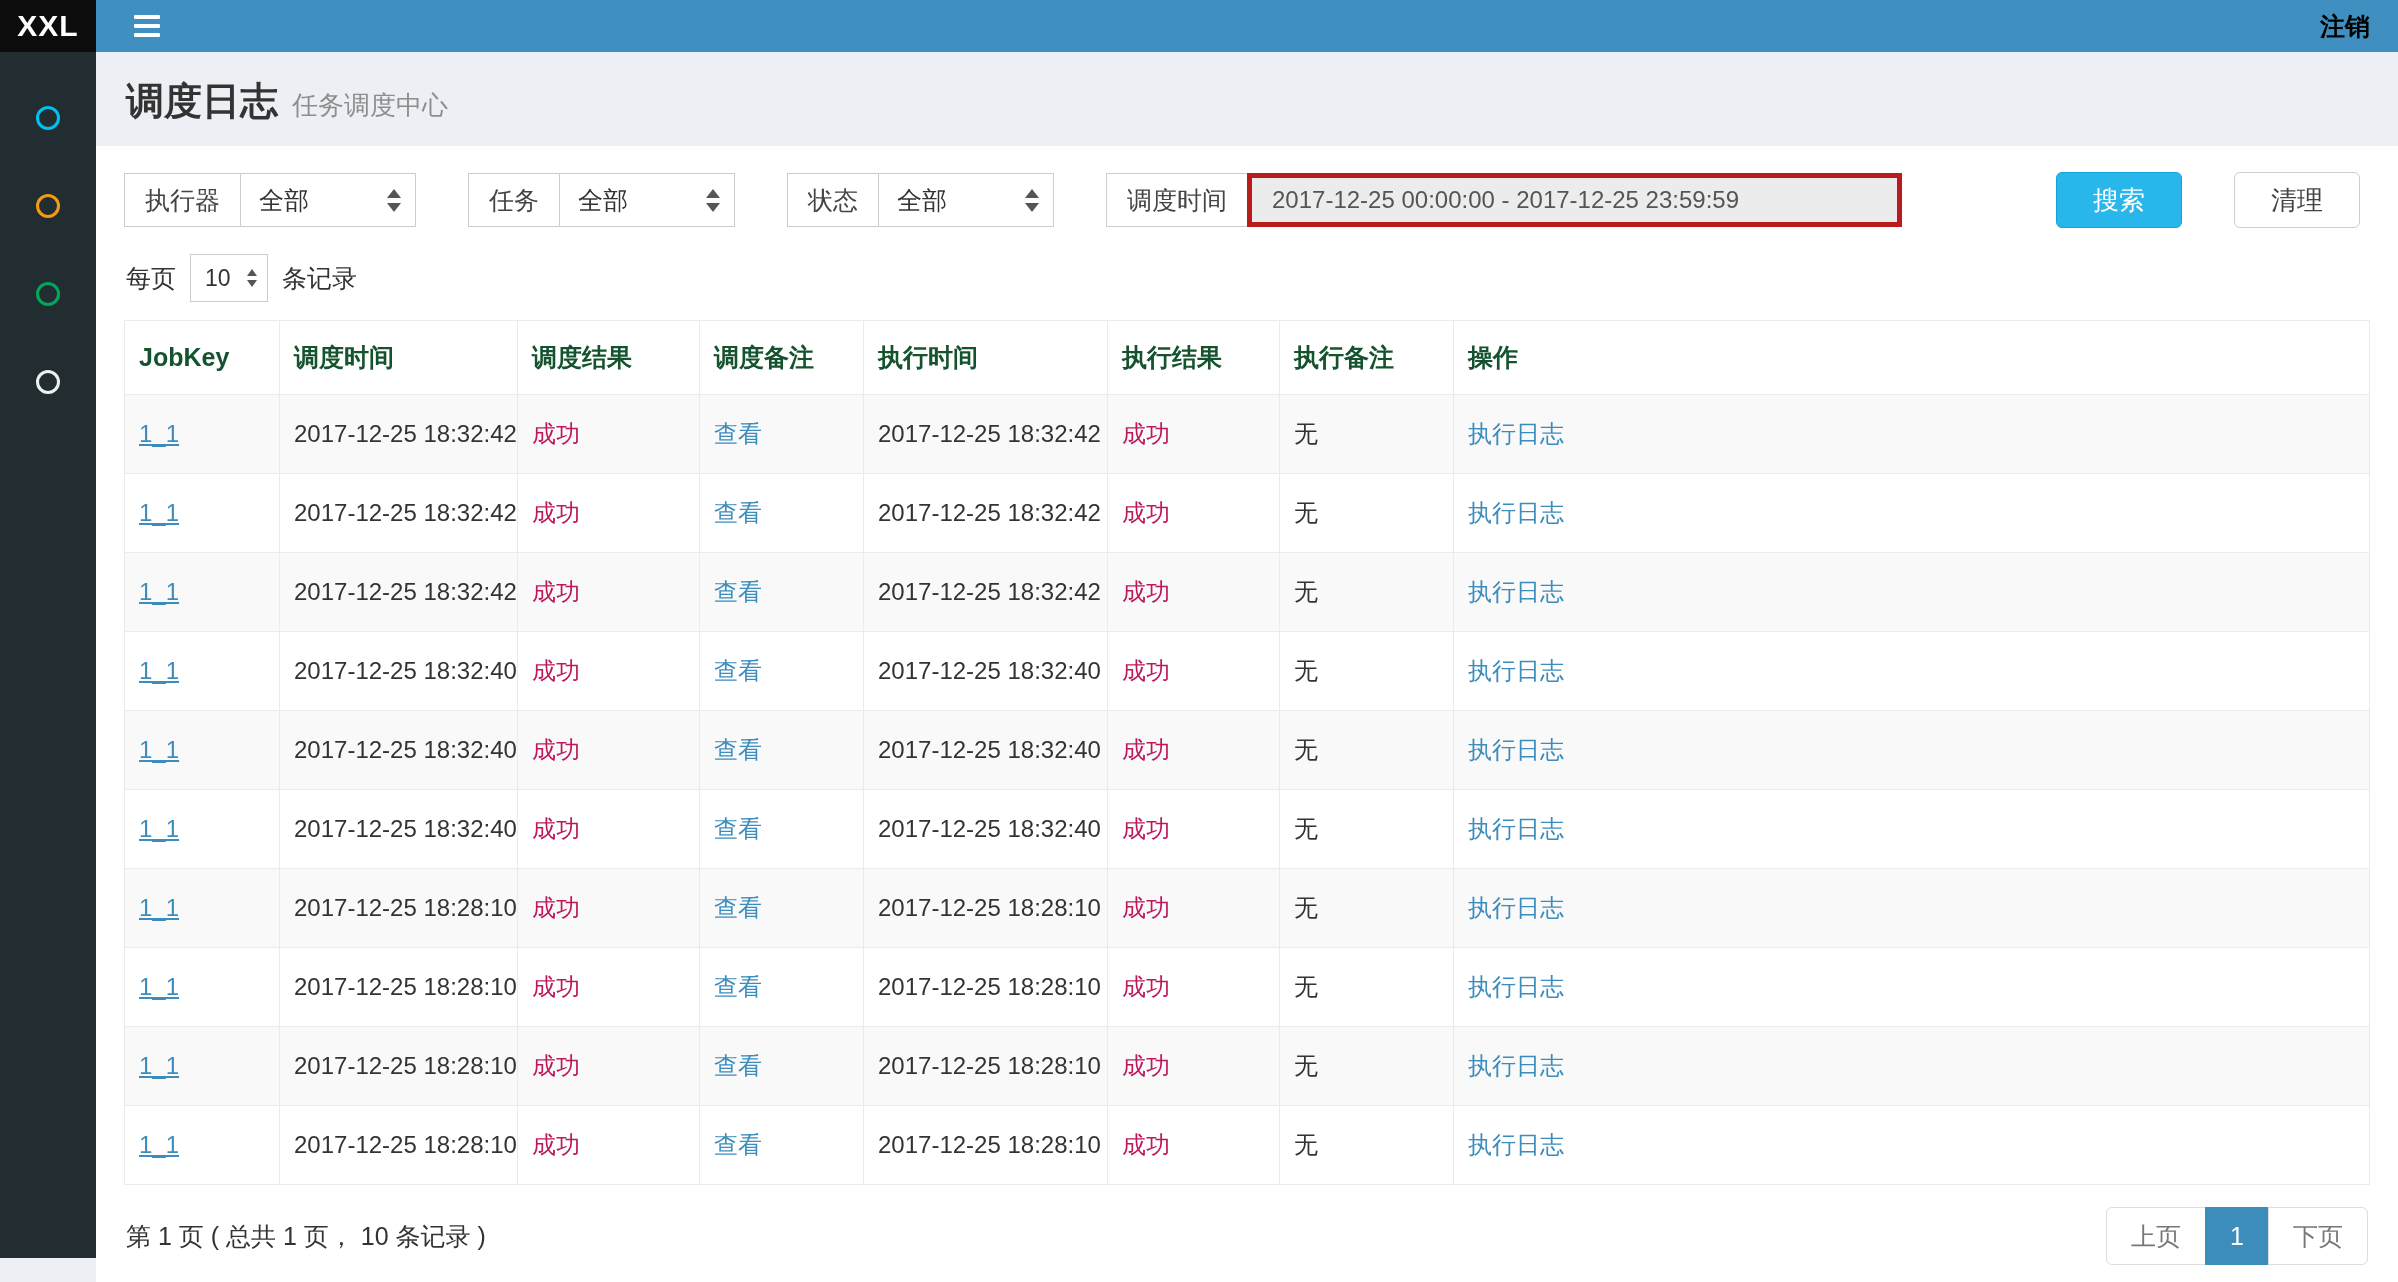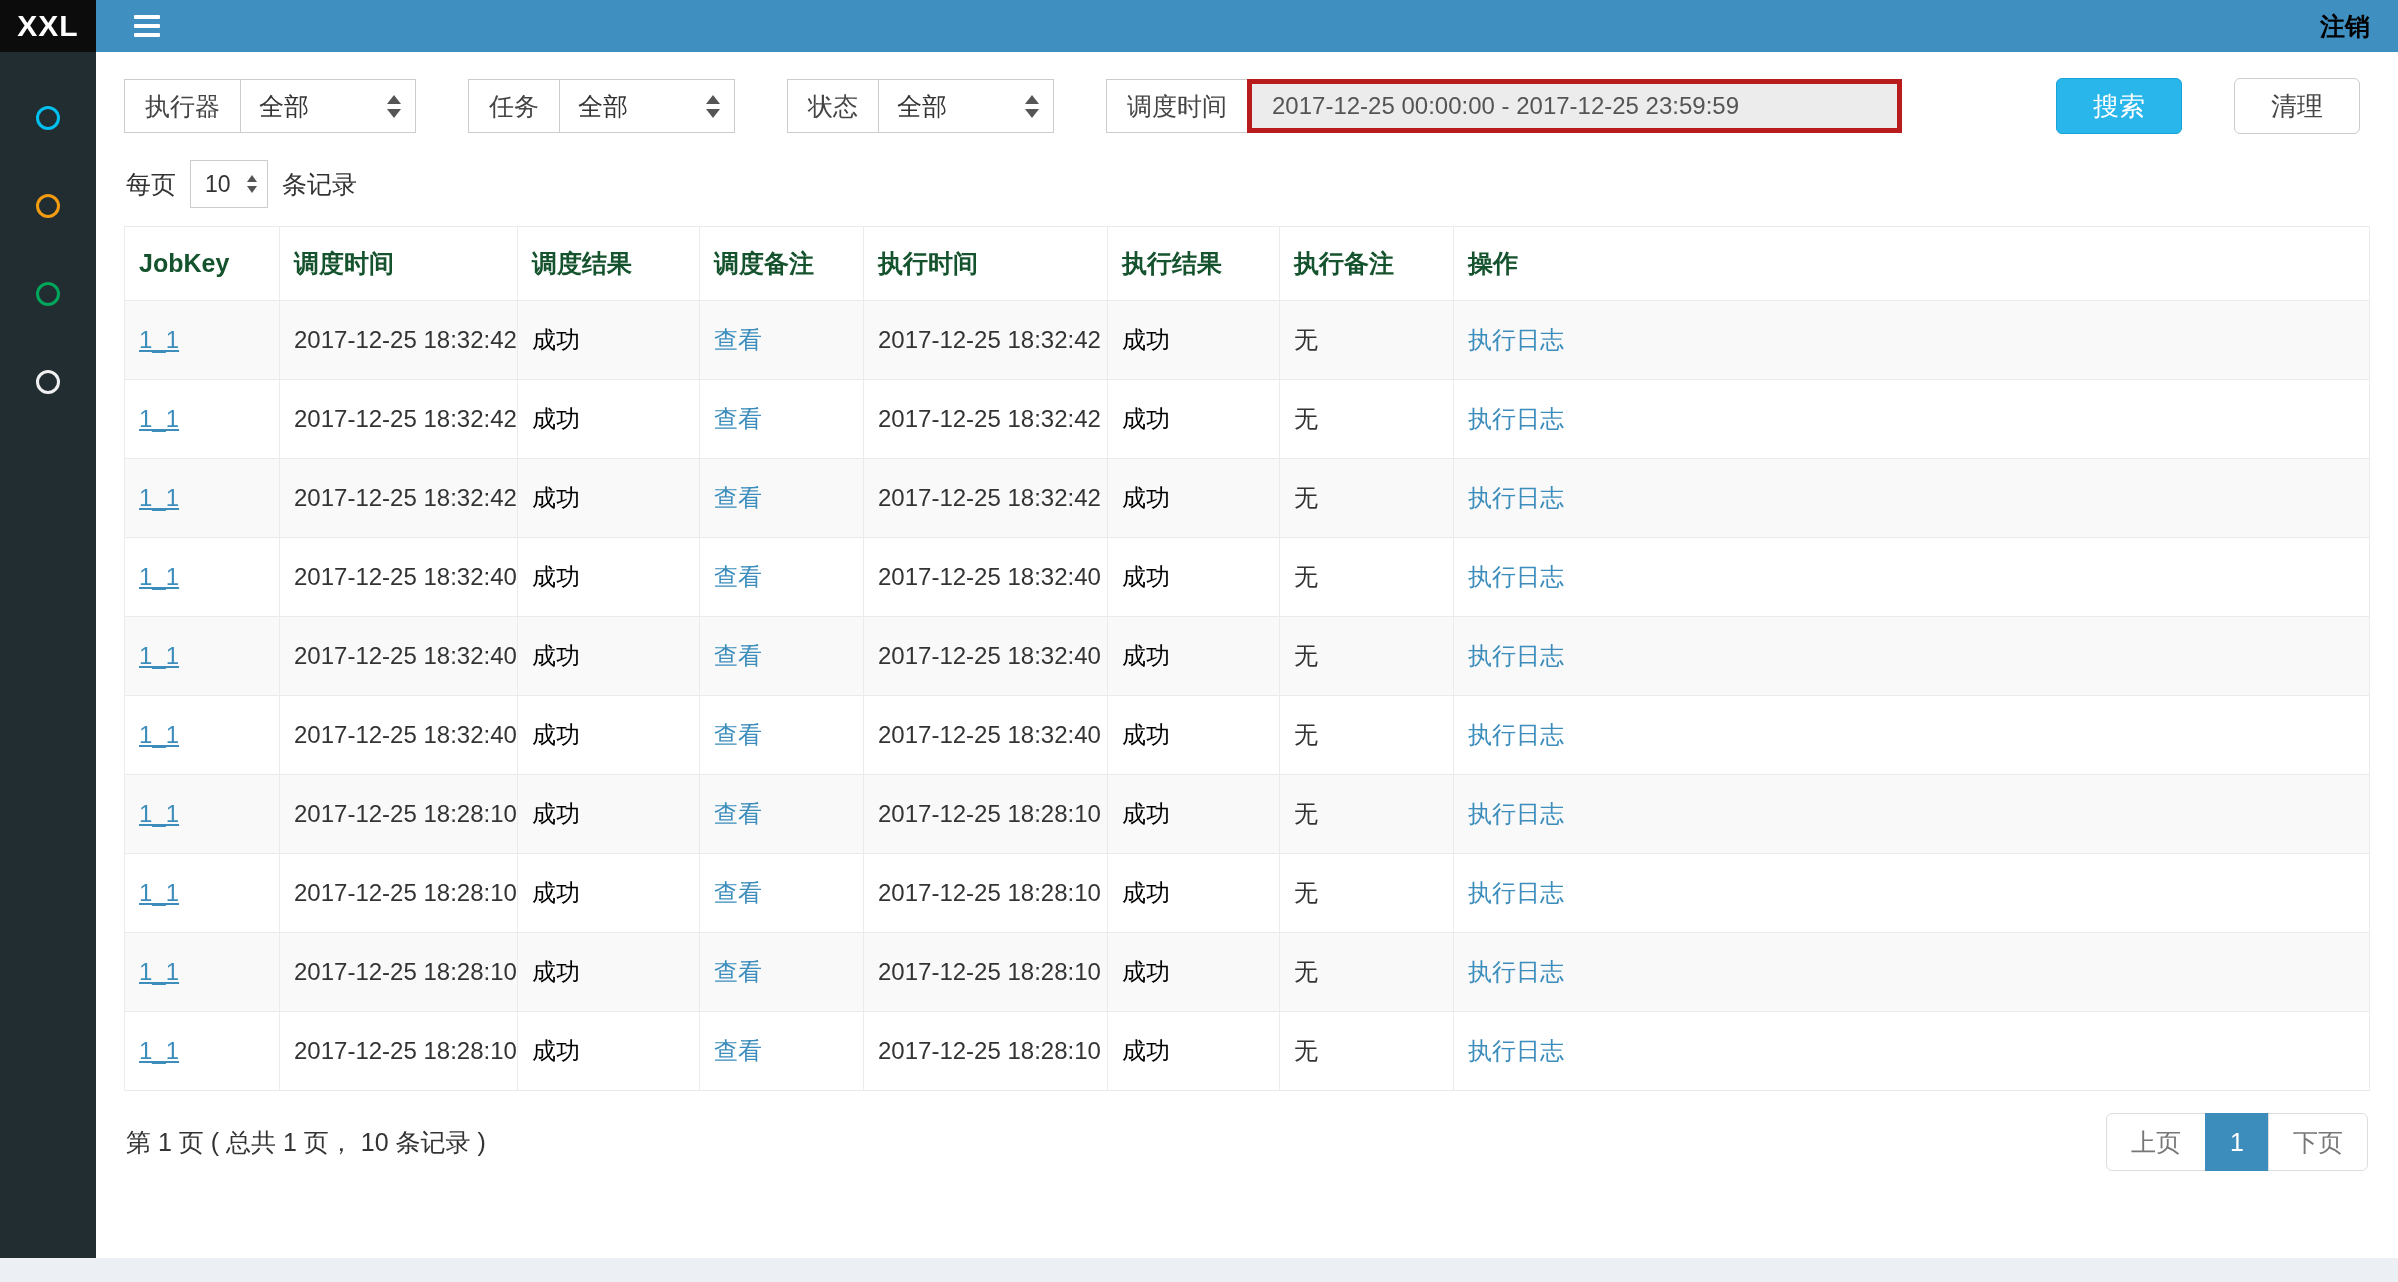--- a/index.html
+++ b/index.html
@@ -59,21 +59,21 @@
 
   
   table { width: 100%; border-collapse: collapse; table-layout: fixed; }
   th, td { border: 1px solid #ebebeb; text-align: left; overflow: hidden; white-space: nowrap; }
   th { padding: 20px 14px; font-size: 25px; font-weight: 700; color: #14532d; background: #fff; }
   td { padding: 23px 14px; font-size: 24px; color: #333; }
   tbody tr:nth-child(odd) { background: #f9f9f9; }
   tbody tr:nth-child(even) { background: #fff; }
   a.link { color: #3c8dbc; text-decoration: none; cursor: pointer; }
   a.link.u { text-decoration: underline; }
-  td.green { color: #000000; }
+  td.green { color: #be185d; }
 
   
   .footer-row { display: flex; align-items: center; justify-content: space-between; padding: 22px 2px 26px 2px; }
   .summary { font-size: 25px; color: #333; }
   .pager { display: flex; }
   .page-btn { display: block; height: 58px; line-height: 56px; padding: 0 24px; border: 1px solid #ddd;
               background: #fff; color: #777; font-size: 25px; text-decoration: none; cursor: pointer; margin-left: -1px; }
   .page-btn:first-child { border-top-left-radius: 6px; border-bottom-left-radius: 6px; margin-left: 0; }
   .page-btn:last-child { border-top-right-radius: 6px; border-bottom-right-radius: 6px; }
   .page-btn.active { background: #3c8dbc; border-color: #3c8dbc; color: #fff; }
@@ -107,20 +107,24 @@
     <div class="side-item">
       <span class="circle" style="border-color: rgb(0, 166, 90);"></span>
     </div>
     <div class="side-item">
       <span class="circle" style="border-color: rgb(240, 240, 240);"></span>
     </div>
   </aside>
 
   <main class="content">
 
+    <div class="page-header">
+      <h1>调度日志</h1>
+      <span class="subtitle">任务调度中心</span>
+    </div>
 
     <div class="panel">
 
       <div class="filter-row">
         <div class="input-group">
           <span class="addon">执行器</span>
           <div class="selectbox">
             <span>全部</span>
             <span class="arrows">
                 <i class="up"></i>

